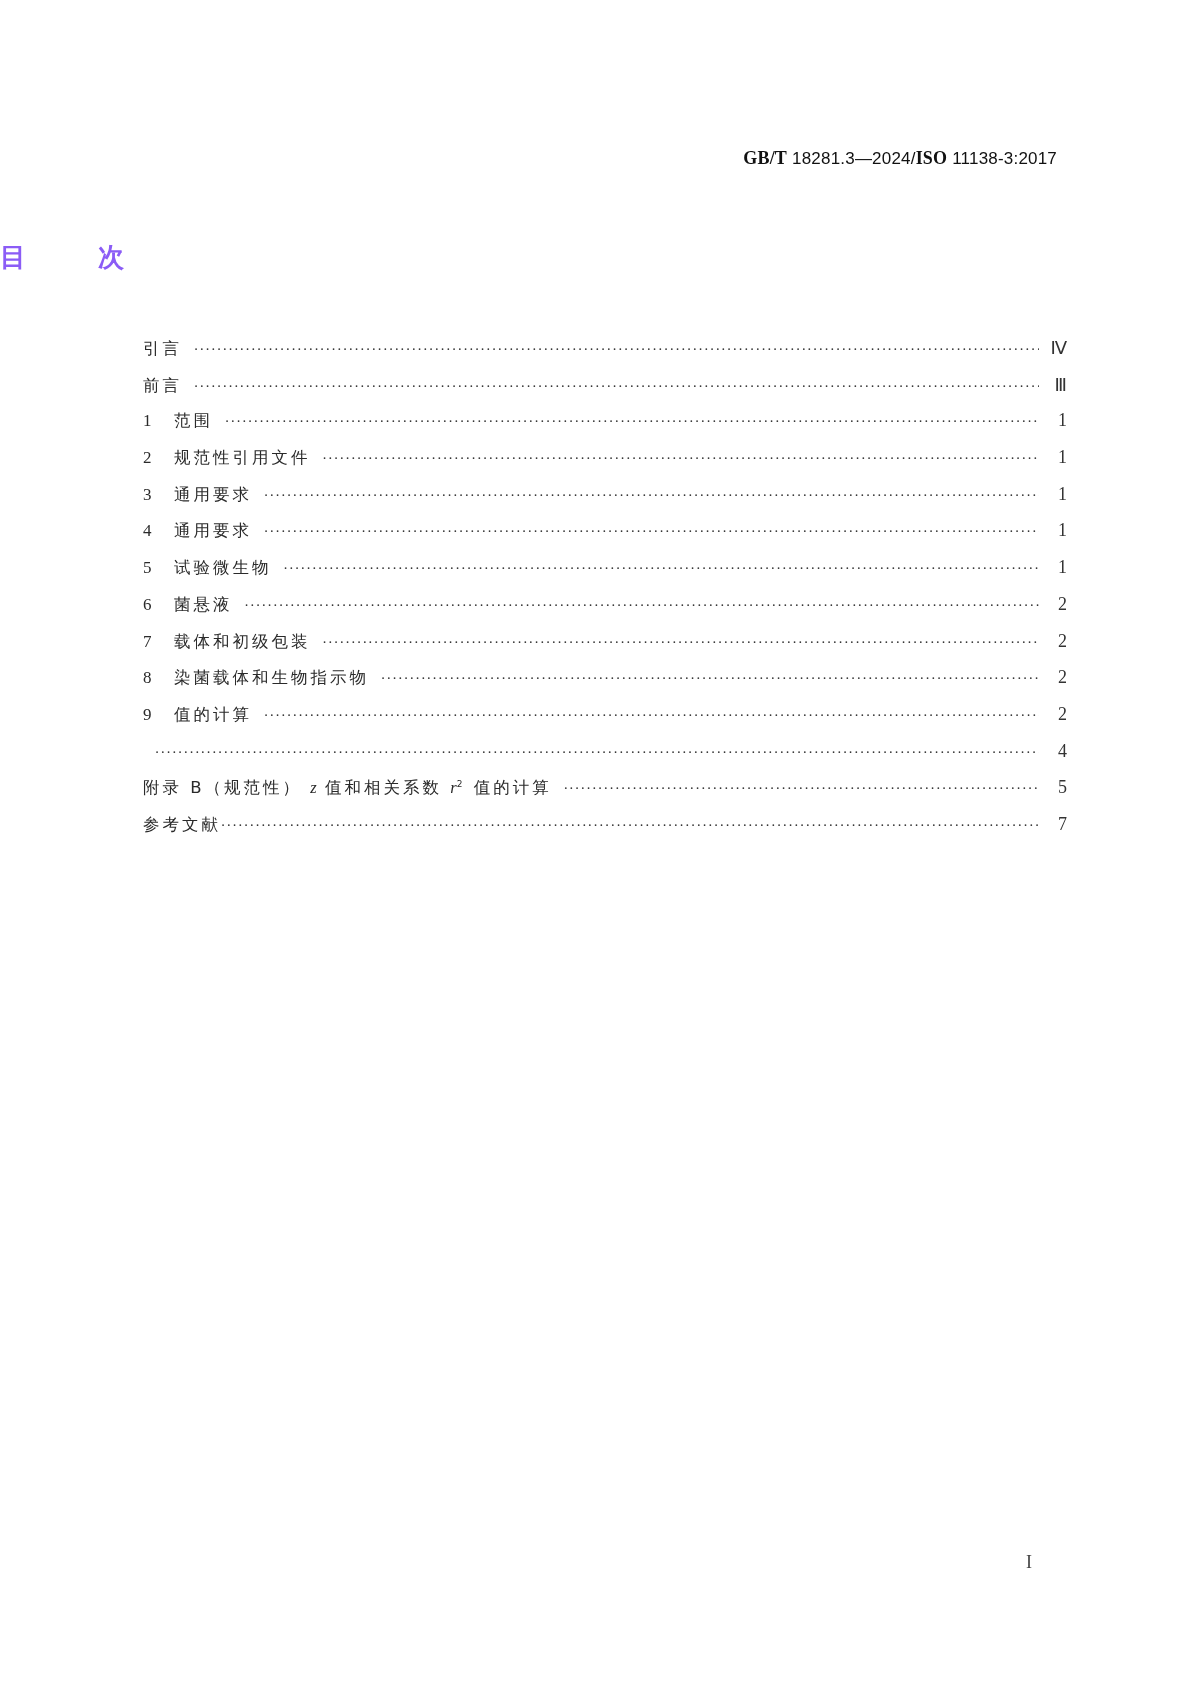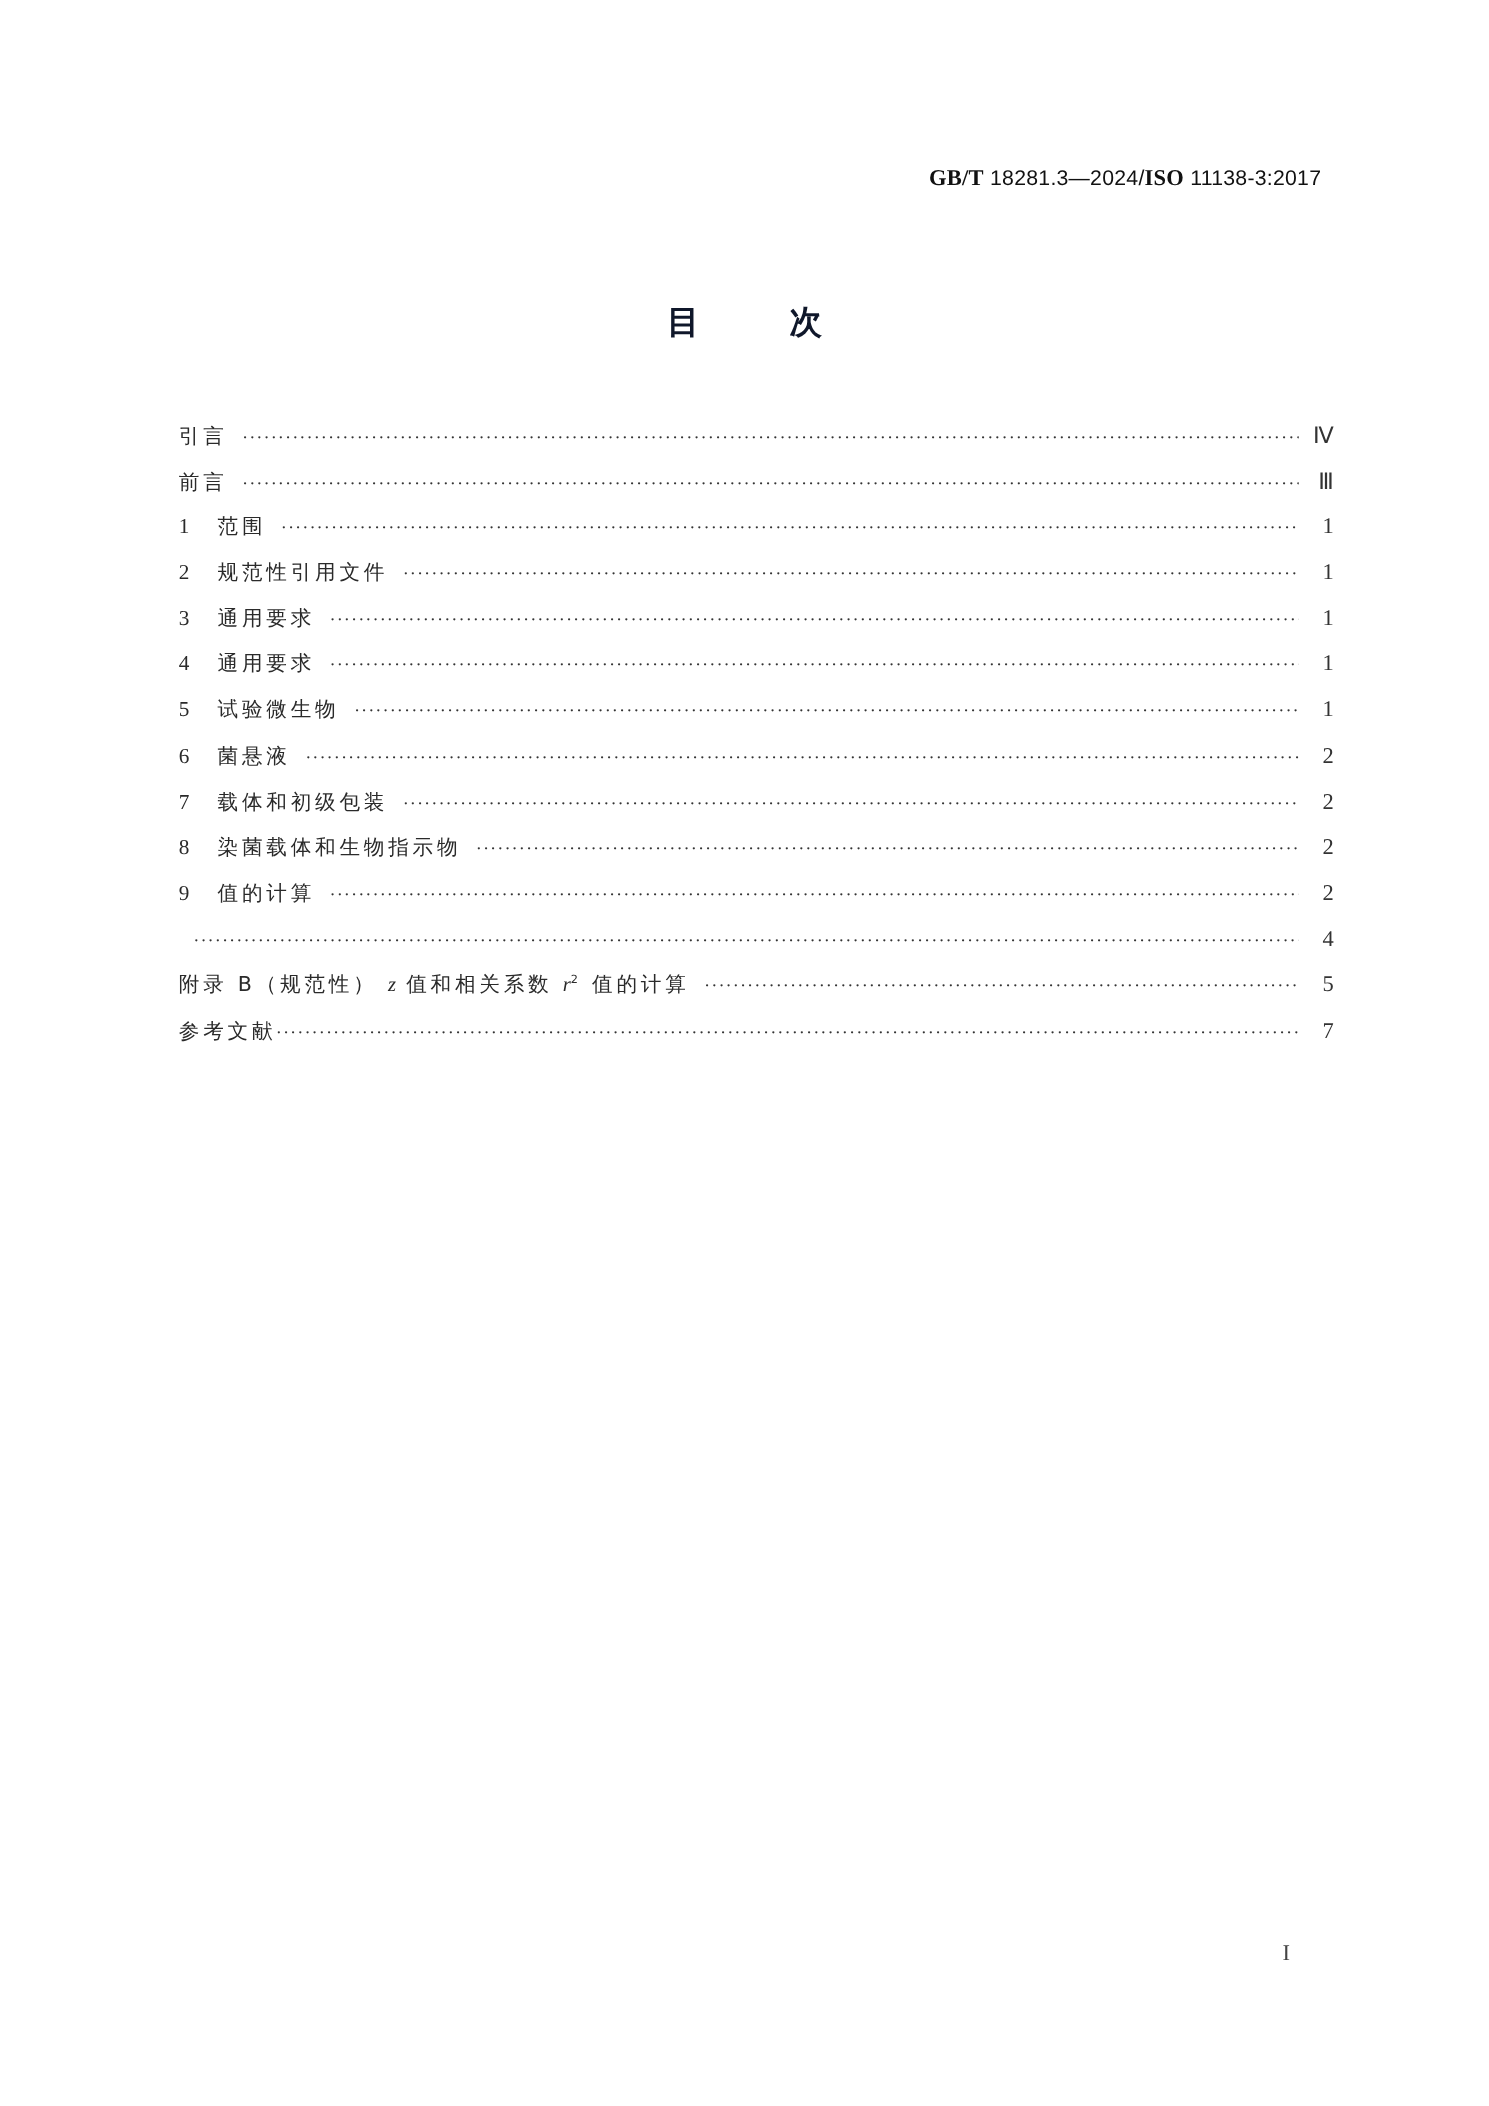--- a/index.html
+++ b/index.html
@@ -1,22 +1,22 @@
 <!DOCTYPE html>
 <html><head>
 <meta charset="utf-8">
 <style>
   html, body { margin: 0; padding: 0; background: #ffffff; }
   body { width: 1191px; height: 1685px; position: relative; overflow: hidden;
          font-family: "DejaVu Serif", "Liberation Serif", serif; color: #1a1a1a; }
-  .std-code { position: absolute; top: 132px; right: 134px; font-size: 17px; letter-spacing: 0.2px;
+  .std-code { position: absolute; top: 148px; right: 134px; font-size: 17px; letter-spacing: 0.2px;
               font-family: "Liberation Sans", "DejaVu Sans", sans-serif; color: #111; }
   .std-code b { font-family: "Liberation Serif", serif; font-weight: bold; font-size: 18px; }
-  .title { position: absolute; top: 240px; left: 0; width: 1191px; text-align: center;
-           font-family: "DejaVu Sans", sans-serif; font-weight: bold; font-size: 26px; color: #0f172a; }
+  .title { position: absolute; top: 240px; left: 0; width: 1191px; text-align: left;
+           font-family: "DejaVu Sans", sans-serif; font-weight: bold; font-size: 26px; color: #8b5cf6; }
   .title span { display: inline-block; }
   .title .gap { width: 72px; }
   .toc { position: absolute; top: 337px; left: 143px; width: 924px; }
   .toc-row { display: flex; align-items: baseline; height: 36.7px; font-size: 17px; color: #2a2a2a;
              cursor: pointer; }
   .toc-num { width: 31px; flex: none; font-family: "Liberation Serif", serif; font-size: 17px; }
   .toc-label { flex: none; white-space: nowrap; letter-spacing: 3px;
                font-family: "DejaVu Sans", sans-serif; font-size: 16.5px; }
   .toc-label i { font-family: "Liberation Serif", serif; letter-spacing: 0; }
   .toc-label sup { font-size: 9px; }

